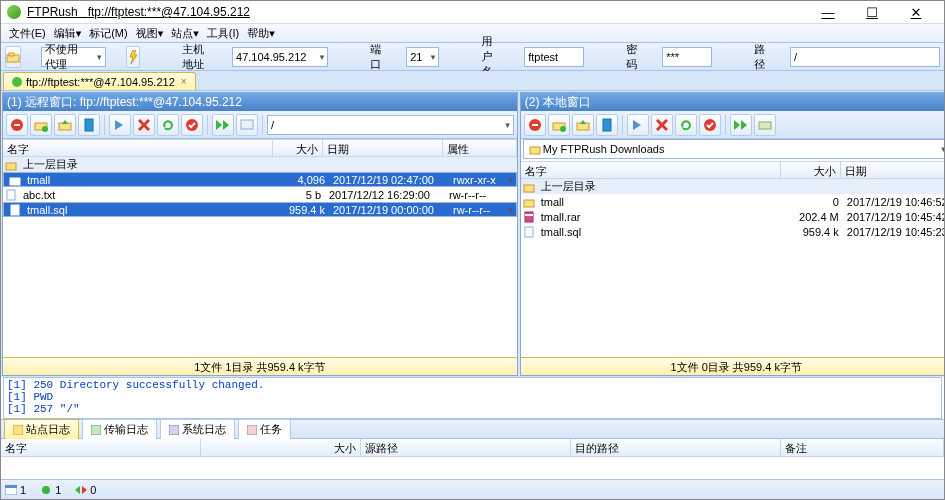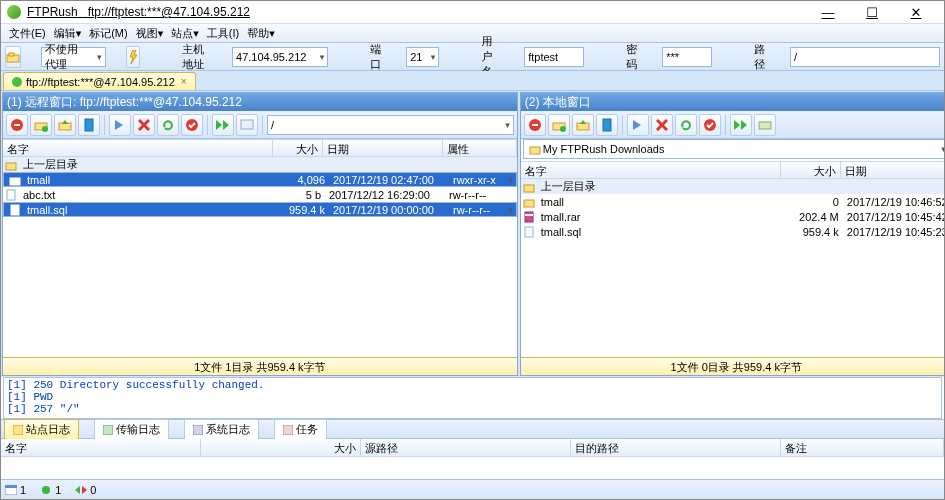--- a/index.html
+++ b/index.html
@@ -28,21 +28,21 @@
 .cols { height: 18px; background: linear-gradient(#fdfeff,#e3eefa); display: flex; border-bottom: 1px solid #c8d8ec; border-top: 1px solid #c8d8ec; }
 .col { border-right: 1px solid #c8d8ec; padding: 2px 4px; font-size: 11px; color: #000; }
 .filelist { flex: 1; overflow: auto; background: #fff; }
 .row { display: flex; height: 15px; align-items: center; font-size: 11px; }
 .row.sel { background: #2a6bd0; color: #fff; }
 .row.updir { background: #e6eef9; }
 .row .c { padding: 0 4px; white-space: nowrap; overflow: hidden; }
 .ficon { width: 12px; height: 12px; margin: 0 2px; flex-shrink: 0; }
 .pane-status { height: 18px; background: linear-gradient(#fffde6,#ffefae); border-top: 1px solid #d0b84f; text-align: center; font-size: 11px; line-height: 18px; }
 .log { height: 42px; border: 1px solid #a7c2e6; background: #fff; font-family: "Courier New", monospace; font-size: 11px; padding: 1px 3px; overflow: auto; color: #0040c0; margin: 0 2px; }
-.bottabs { height: 20px; background: linear-gradient(#eaf2fd,#d6e6f9); display: flex; align-items: center; padding: 0 3px; gap: 16px; border-top: 1px solid #a7c2e6; border-bottom: 1px solid #a7c2e6; }
+.bottabs { height: 20px; background: linear-gradient(#eaf2fd,#d6e6f9); display: flex; align-items: center; padding: 0 3px; gap: 4px; border-top: 1px solid #a7c2e6; border-bottom: 1px solid #a7c2e6; }
 .btab { padding: 2px 8px; border: 1px solid #b5cdea; border-bottom: none; background: #fff; font-size: 11px; display: flex; align-items: center; gap: 3px; margin-right: -1px; }
 .btab.active { background: linear-gradient(#fffde6,#fff3a8); border-color: #d0b84f; }
 .qcols { height: 18px; background: linear-gradient(#fdfeff,#e3eefa); display: flex; border-bottom: 1px solid #c8d8ec; }
 .queue { flex: 1; background: #fff; }
 .statusbar { height: 20px; background: linear-gradient(#eaf2fd,#d6e6f9); display: flex; align-items: center; padding: 0 4px; gap: 14px; border-top: 1px solid #a7c2e6; }
 .sbitem { display: flex; align-items: center; gap: 3px; font-size: 11px; }
 svg { display: block; }
 </style>
 </head>
 <body>

